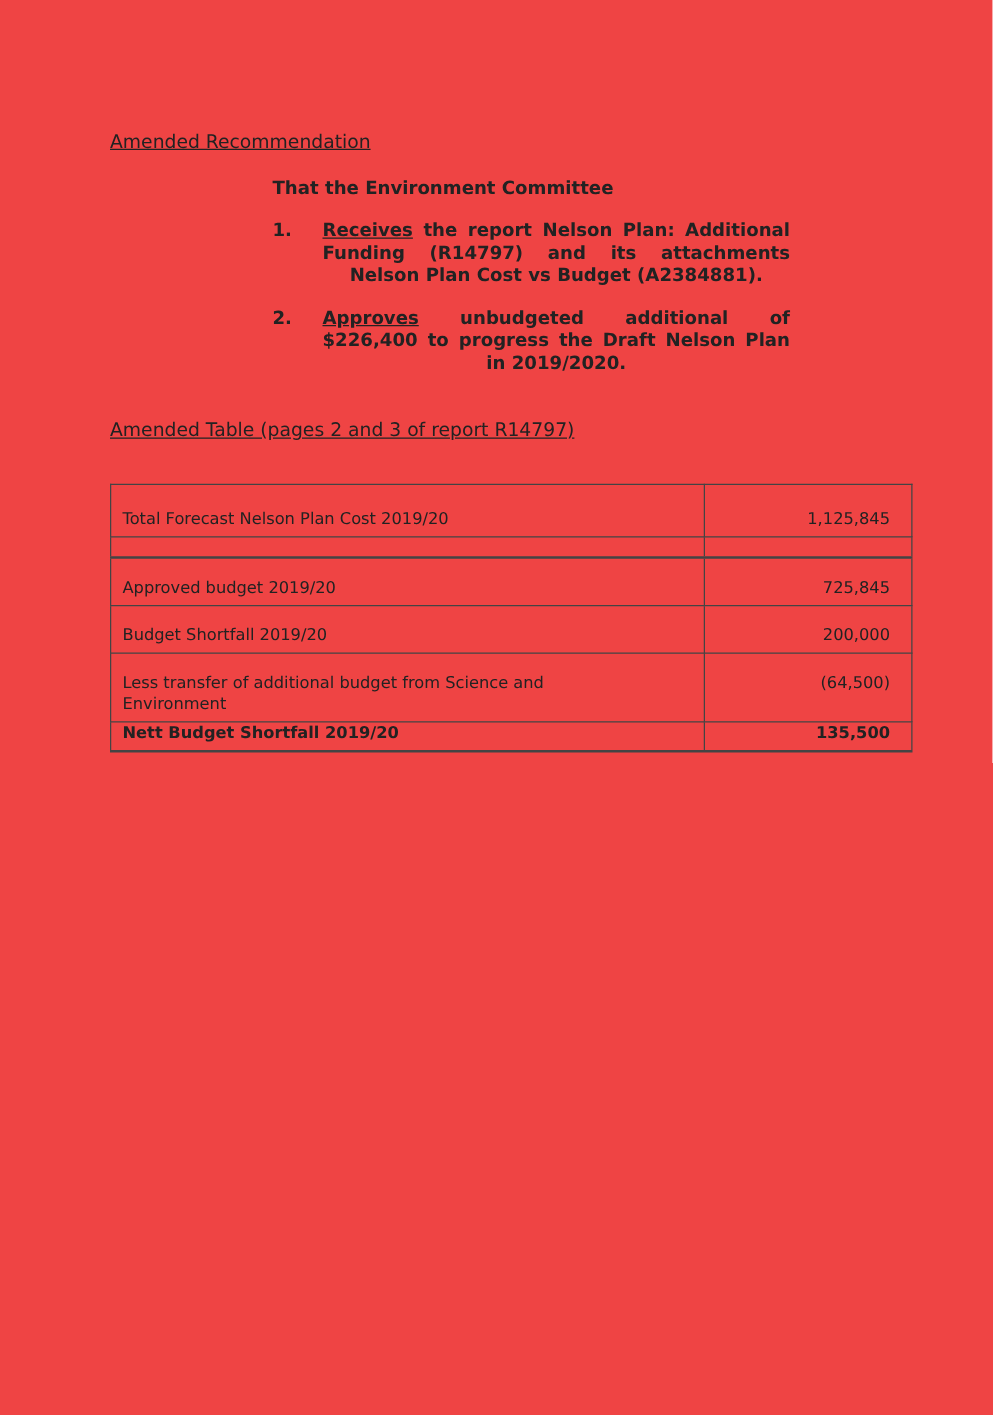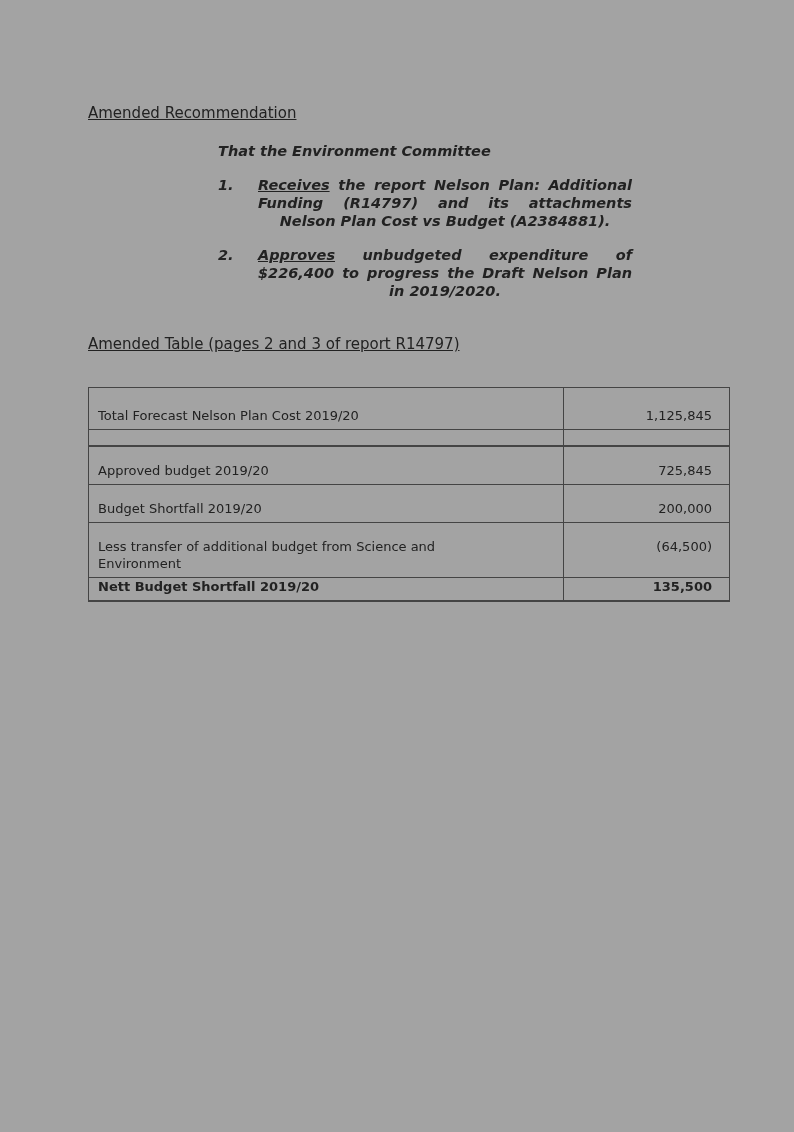--- a/index.html
+++ b/index.html
@@ -1,38 +1,37 @@
 <!DOCTYPE html>
 <html><head>
 <meta charset="utf-8">
 <style>
   html,body{margin:0;padding:0;background:#ffffff;}
   .page{
     position:relative;
     width:794px;
     height:1132px;
-    background:#a3a3a3;
+    background:#ef4444;
     font-family:"DejaVu Sans","Liberation Sans",sans-serif;
     color:#222222;
     overflow:hidden;
   }
   .heading{
     font-size:15px;
     line-height:18px;
     text-decoration:underline;
     margin-left:88px;
   }
   #heading-recommendation{margin-top:104px;}
   #heading-table{margin-top:35px;}
 
   .rec{
     margin-left:218px;
     font-size:14.5px;
     font-weight:bold;
-    font-style:italic;
     line-height:18px;
   }
   .rec-line{white-space:nowrap;}
   .intro{margin-top:20px;}
   .council{margin-top:17px;}
   .rec-item{display:flex;margin-top:16px;}
   .num{width:40px;flex:0 0 40px;}
   .itext{width:374px;}
   .jl{
     text-align:justify;
@@ -79,21 +78,21 @@
         <div class="jl"><span class="kw">Receives</span><span> the report Nelson Plan: Additional</span></div>
         <div class="jl">Funding (R14797) and its attachments</div>
         <div class="ll">Nelson Plan Cost vs Budget (A2384881).</div>
       </div>
     </div>
 
 
     <div class="rec-item">
       <div class="num">2.</div>
       <div class="itext">
-        <div class="jl"><span class="kw">Approves</span><span> unbudgeted expenditure of</span></div>
+        <div class="jl"><span class="kw">Approves</span><span> unbudgeted additional of</span></div>
         <div class="jl">$226,400 to progress the Draft Nelson Plan</div>
         <div class="ll">in 2019/2020.</div>
       </div>
     </div>
 
   </div>
 
   <div class="heading" id="heading-table">Amended Table (pages 2 and 3 of report R14797)</div>
 
   <table class="budget">

